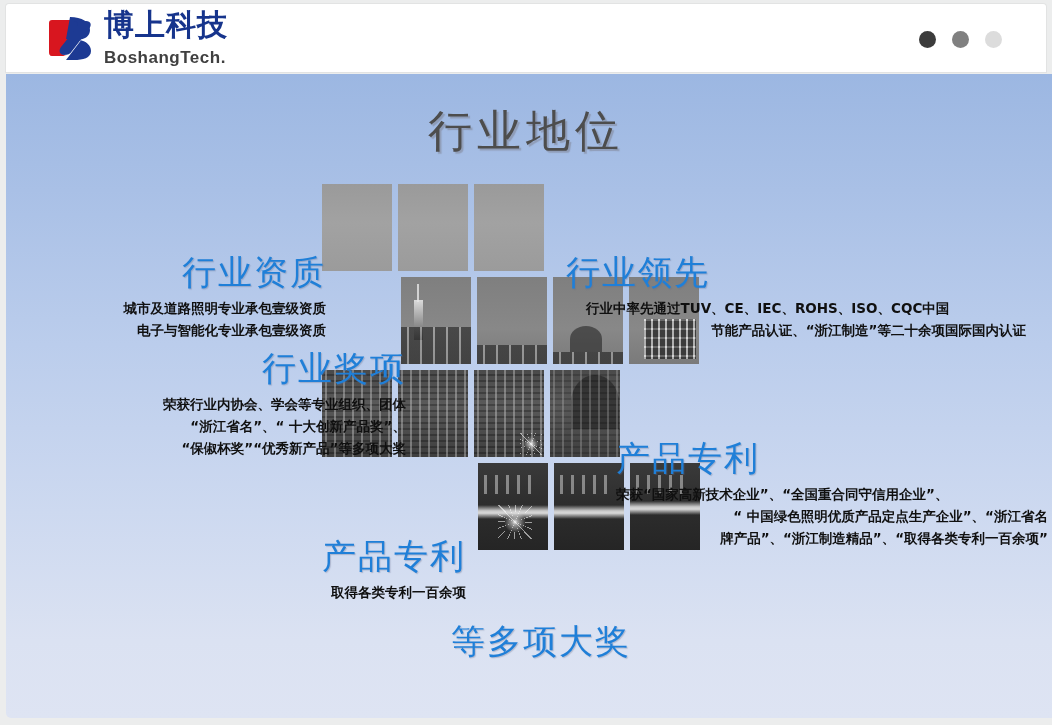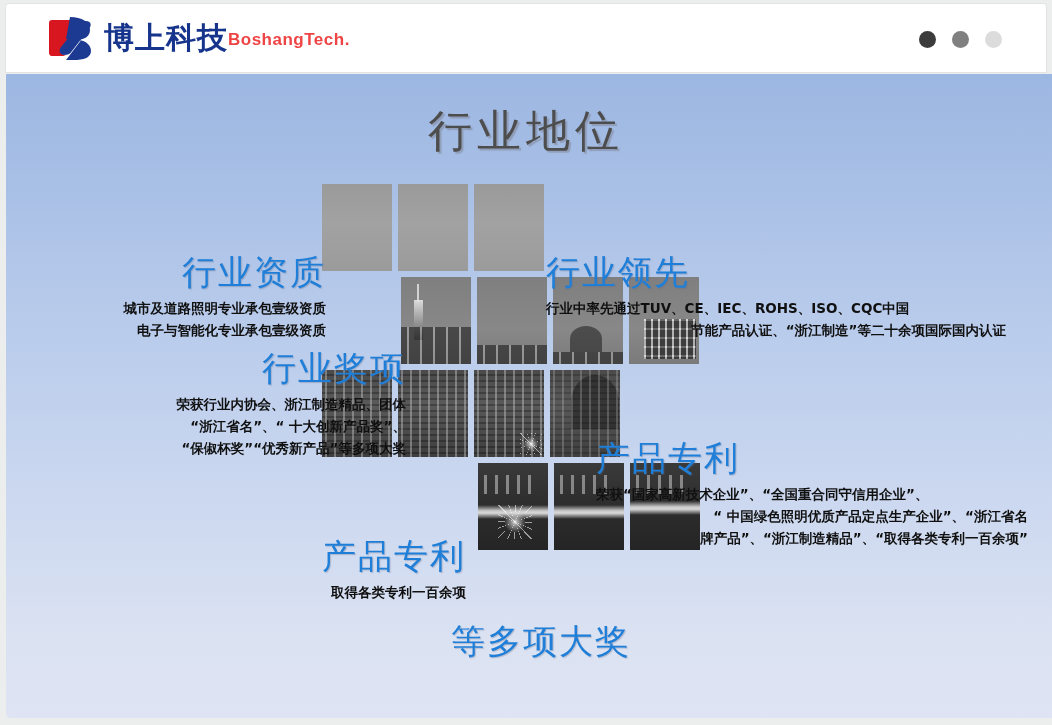--- a/index.html
+++ b/index.html
@@ -42,37 +42,37 @@
     align-items: center;
   }
   #logo-mark {
     width: 52px;
     height: 46px;
     flex: 0 0 auto;
     margin-right: 6px;
   }
   #logo-text-block {
     display: flex;
-    flex-direction: row;
+    flex-direction: column;
     justify-content: center;
     line-height: 1;
   }
   #logo-cn {
     font-family: "DejaVu Sans", "Liberation Sans", sans-serif;
     font-size: 30px;
     font-weight: bold;
     color: #16348c;
     letter-spacing: 1px;
     height: 31px;
   }
   #logo-en {
     font-family: "Liberation Sans", sans-serif;
     font-size: 17px;
     font-weight: bold;
-    color: #ef4444;
+    color: #404040;
     letter-spacing: 0.5px;
     margin-top: 8px;
   }
 
   #window-dots {
     position: absolute;
     right: 44px;
     top: 27px;
     display: flex;
     gap: 16px;
@@ -277,21 +277,21 @@
   }
   .tb-body {
     font-family: "DejaVu Sans", "Liberation Sans", sans-serif;
     font-size: 13.5px;
     font-weight: bold;
     color: #101010;
     line-height: 1.62;
     margin-top: 3px;
   }
   .ta-right { text-align: right; }
-  .ta-left  { text-align: left; }
+  .ta-left  { text-align: left; margin-left: 20px; }
   .ta-center{ text-align: center; }
 
   
   #blk-qualification { left: 20px;  top: 182px; width: 300px; }
   #blk-leading       { left: 540px; top: 182px; width: 460px; }
   #blk-awards        { left: 70px;  top: 278px; width: 330px; }
   #blk-honors        { left: 590px; top: 368px; width: 432px; }
   #blk-patent        { left: 130px; top: 466px; width: 330px; }
   #blk-standard      { left: 360px; top: 551px; width: 350px; }
 </style>
@@ -396,21 +396,21 @@
       <div class="tb-head">行业领先</div>
       <div class="tb-body ta-left">
         <div>行业中率先通过TUV、CE、IEC、ROHS、ISO、CQC中国</div>
         <div class="ta-right">节能产品认证、“浙江制造”等二十余项国际国内认证</div>
       </div>
     </div>
 
     <div class="tb ta-right" id="blk-awards">
       <div class="tb-head">行业奖项</div>
       <div class="tb-body">
-        <div>荣获行业内协会、浙江制造精品、团体</div>
+        <div>荣获行业内协会、学会等专业组织、团体</div>
         <div>“浙江省名”、“ 十大创新产品奖”、</div>
         <div>“保俶杯奖”“优秀新产品”等多项大奖</div>
       </div>
     </div>
 
     <div class="tb ta-left" id="blk-honors">
       <div class="tb-head">产品专利</div>
       <div class="tb-body">
         <div>荣获“国家高新技术企业”、“全国重合同守信用企业”、</div>
         <div class="ta-right">“ 中国绿色照明优质产品定点生产企业”、“浙江省名</div>

